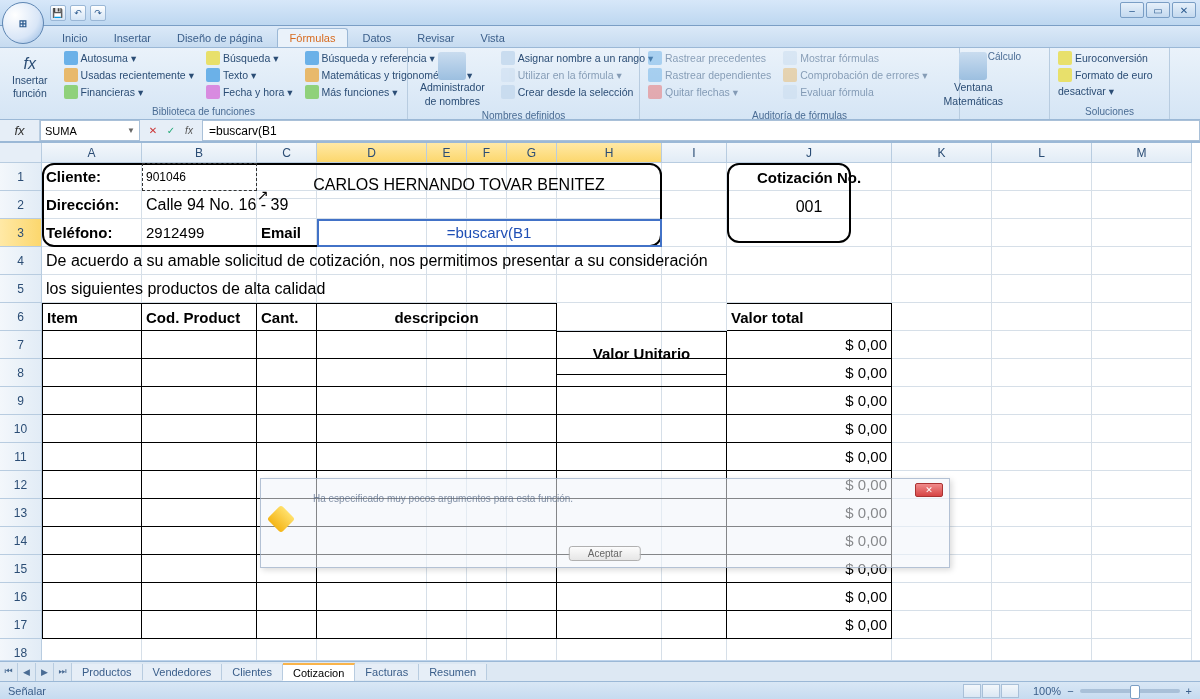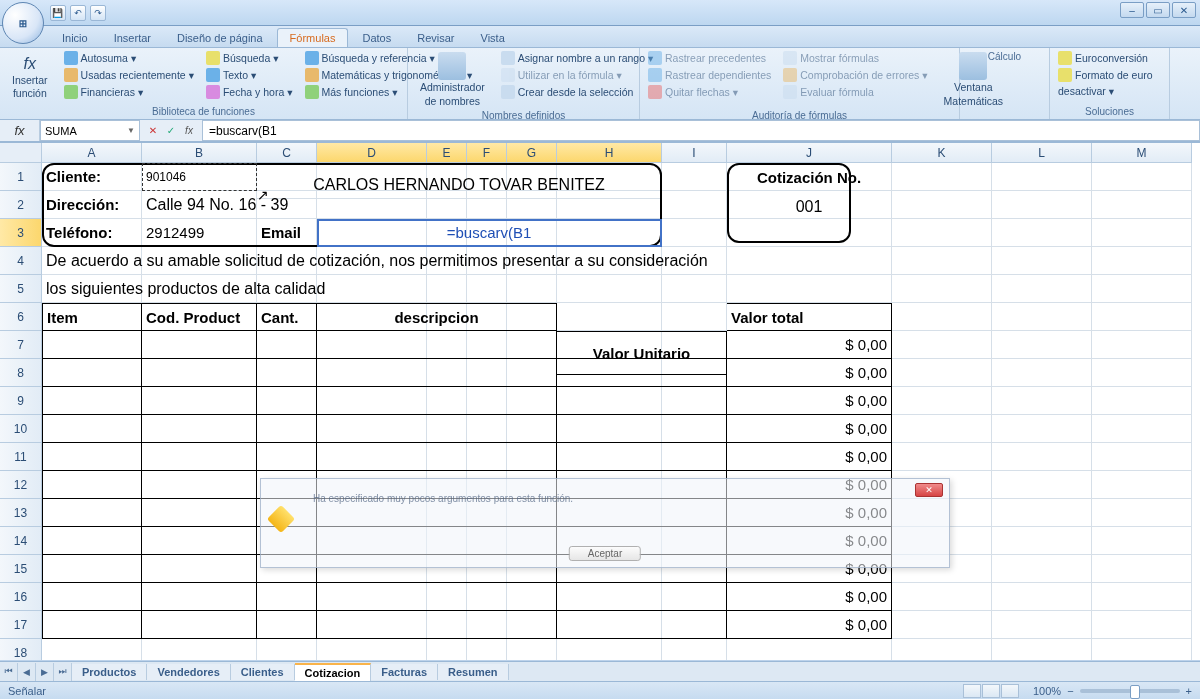--- a/index.html
+++ b/index.html
@@ -56,21 +56,21 @@
 
 .thick-border { border:2.5px solid #000; border-radius:12px; position:absolute; pointer-events:none; }
 
 .marquee { position:absolute; border:1.5px dashed #333; pointer-events:none; }
 .active-outline { position:absolute; border:2px solid #4272c7; pointer-events:none; }
 
 
 .sheettabs { position:absolute; bottom:18px; left:0; right:0; height:20px; background:#dde8f3; display:flex; align-items:center; font-size:11px; border-top:1px solid #9bb8d6;}
 .navbtns { display:flex; }
 .navbtns span { width:18px; height:18px; display:flex;align-items:center;justify-content:center; border-right:1px solid #b8cce0; color:#4a6c94; font-size:9px;}
-.stab { padding:2px 10px; border-right:1px solid #b8cce0; background:#e6eef7; color:#3a5e8a;font-weight:bold; }
+.stab { padding:2px 10px; border-right:1px solid #b8cce0; background:#e6eef7; color:#3a5e8a; }
 .stab.active { background:#fff; color:#000; border-top:2px solid #f9b34a;}
 .status { position:absolute; bottom:0; left:0; right:0; height:18px; background:linear-gradient(#d9e7f5,#c6dbf0); font-size:11px; color:#3a5e8a; display:flex; align-items:center; padding:0 8px; border-top:1px solid #9bb8d6;}
 .status .zoom { margin-left:auto; display:flex; align-items:center; gap:6px;}
 .viewbtns { display:flex; gap:1px; margin-right:8px;}
 .viewbtns span{width:18px;height:14px;background:linear-gradient(#f3f7fb,#dbe8f4);border:1px solid #a9c0d8;}
 .slider{width:100px;height:4px;background:#a9c0d8;position:relative;border-radius:2px;}
 .slider::after{content:'';position:absolute;left:50%;top:-4px;width:8px;height:12px;background:#fff;border:1px solid #7a9ec5;border-radius:2px;}
 
 
 .dlg { position:absolute; left:260px; top:335px; width:690px; height:90px; background:rgba(240,244,250,0.55); border:1px solid rgba(150,170,195,0.7); box-shadow:2px 2px 6px rgba(0,0,0,0.15); font-size:10px; color:rgba(80,100,130,0.7); padding:8px 12px;}

